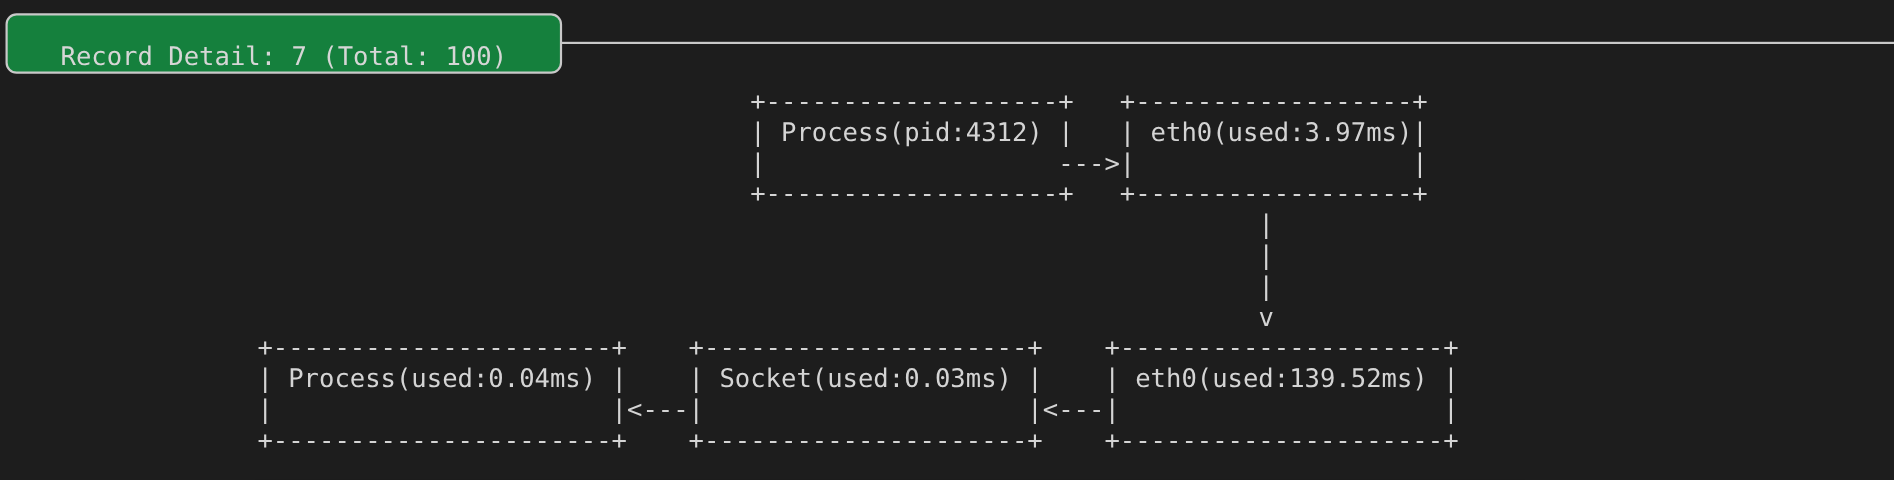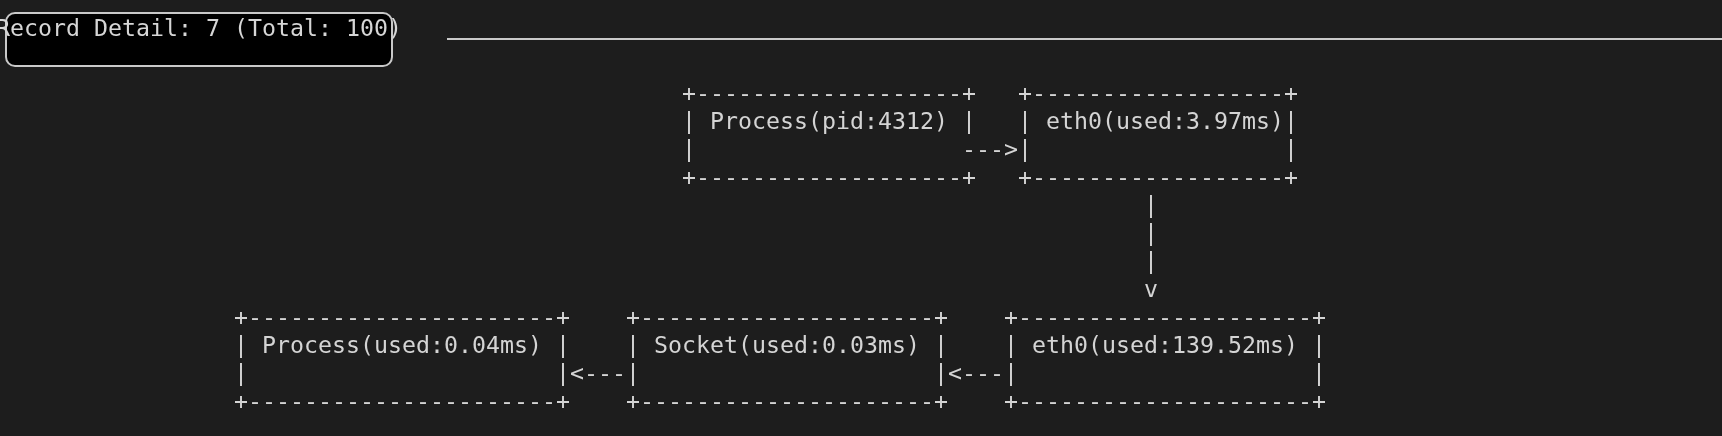--- a/index.html
+++ b/index.html
@@ -6,25 +6,25 @@
   html, body {
     width: 1722px; height: 436px;
     background: #1d1d1d;
     overflow: hidden;
     position: relative;
     font-family: "DejaVu Sans Mono", "Liberation Mono", monospace;
   }
   .title-box {
     position: absolute;
     left: 5px; top: 12px;
-    width: 388px; height: 55px;
+    width: 506px; height: 55px;
     border: 2px solid #c9c9c9;
     border-radius: 10px;
-    display: flex; align-items: flex-start; justify-content: center;
-    background: #000000;
+    display: flex; align-items: flex-end; justify-content: center;
+    background: #15803d;
     z-index: 2;
   }
   .title-text {
     color: #d6d6d6;
     font-size: 23.25px;
     white-space: pre;
   }
   .title-rule {
     position: absolute;
     left: 447px; top: 38px;

